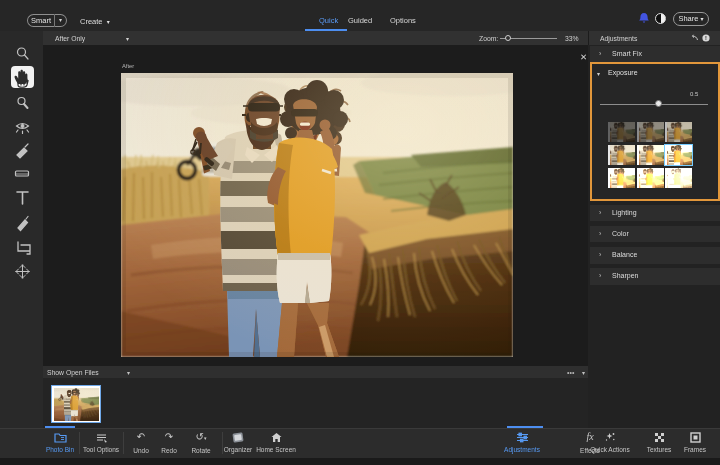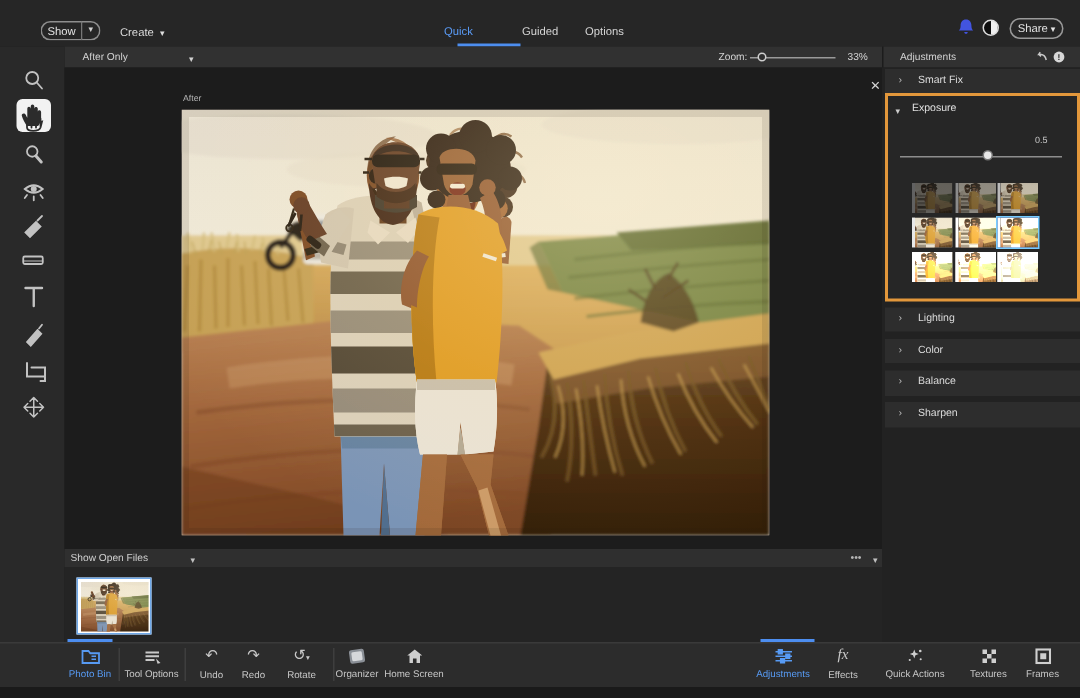--- a/index.html
+++ b/index.html
@@ -3,21 +3,21 @@
 *{margin:0;padding:0;box-sizing:border-box}
 html,body{width:720px;height:465px;background:#1c1c1c;font-family:"Liberation Sans",sans-serif;overflow:hidden}
 #stage{position:relative;width:720px;height:465px}
 .abs{position:absolute}
 
 #topbar{left:0;top:0;width:720px;height:31px;background:#262626}
 #openbtn{left:27px;top:14px;width:27px;height:13px;border:1px solid #8e8e8e;border-right:none;border-radius:7px 0 0 7px;color:#e3e3e3;font-size:7.5px;line-height:11px;text-align:center}
 #opensep{left:54px;top:14px;width:13px;height:13px;border:1px solid #8e8e8e;border-left:1px solid #777;border-radius:0 7px 7px 0;color:#d0d0d0;font-size:6px;line-height:11px;text-align:center}
 #createbtn{left:80px;top:17px;color:#dedede;font-size:7.5px}
 .tab{top:16px;font-size:7.5px;color:#d6d6d6}
-#tab-quick{left:296px;color:#5a9bf6}
+#tab-quick{left:319px;color:#5a9bf6}
 #tab-quick-u{left:305px;top:29px;width:42px;height:2px;background:#4d8ef0}
 #tab-guided{left:348px}
 #tab-adv{left:390px}
 #contrast{left:655px;top:13px;width:11px;height:11px;border-radius:50%;background:linear-gradient(90deg,#0e0e0e 50%,#f0f0f0 50%);border:1px solid #ddd}
 #sharebtn{left:673px;top:12px;width:36px;height:14px;border:1px solid #9a9a9a;border-radius:8px;color:#e3e3e3;font-size:7.5px;line-height:12px;text-align:center}
 
 #row2{left:43px;top:31px;width:545px;height:14px;background:#313131}
 #row2 .lbl{top:4px;font-size:6.8px;color:#d2d2d2;position:absolute}
 #adjhead{left:589px;top:31px;width:131px;height:14px;background:#313131}
 #zoomline{left:500px;top:38px;width:57px;height:1px;background:#9a9a9a}
@@ -55,21 +55,21 @@
 .bbtn{position:absolute;top:431px;text-align:center;color:#c6c6c6;font-size:6.5px}
 .bbtn .bi{display:block;height:13px;margin-bottom:3px;font-size:9px;color:#c9c9c9}
 .bsep{position:absolute;top:432px;width:1px;height:22px;background:#3e3e3e}
 .blue{color:#579af3!important}
 #pbu{left:45px;top:426px;width:30px;height:2px;background:#4d8ef0}
 #adju{left:507px;top:426px;width:36px;height:2px;background:#4d8ef0}
 </style></head><body>
 <div id="stage">
 
   <div class="abs" id="topbar"></div>
-  <div class="abs" id="openbtn">Show</div>
+  <div class="abs" id="openbtn">Smart</div>
   <div class="abs" id="opensep">▾</div>
   <div class="abs" id="createbtn">Create&nbsp;&nbsp;<span style="font-size:6px">▾</span></div>
   <div class="abs tab" id="tab-quick">Quick</div>
   <div class="abs" id="tab-quick-u"></div>
   <div class="abs tab" id="tab-guided">Guided</div>
   <div class="abs tab" id="tab-adv">Options</div>
   <svg class="abs" style="left:638px;top:12px" width="12" height="12" viewBox="0 0 12 12">
       <path d="M6 1 C8.4 1 9.6 2.8 9.6 5 c0 1.8 0.5 2.8 1.2 3.4 H1.2 C1.9 7.8 2.4 6.8 2.4 5 2.4 2.8 3.6 1 6 1 Z" fill="#4254e0"></path>
       <path d="M4.8 9.4 a1.2 1.2 0 0 0 2.4 0 Z" fill="#4254e0"></path>
     </svg>
@@ -243,21 +243,21 @@
         <path d="M5.5 1 L10.5 5 H9 v5 H6.7 V7 H4.3 v3 H2 V5 H0.5 Z" fill="#cfcfcf"></path>
       </svg>Home Screen</div>
   <div class="bbtn blue" style="left:498px;width:48px"><svg class="bi" style="margin:0 auto 2px" width="13" height="11" viewBox="0 0 13 11">
         <g stroke="#579af3" stroke-width="1.1">
           <path d="M1 2.5 h11 M1 5.5 h11 M1 8.5 h11"></path>
           <rect x="3" y="1.2" width="2.4" height="2.6" fill="#579af3"></rect>
           <rect x="8" y="4.2" width="2.4" height="2.6" fill="#579af3"></rect>
           <rect x="4.5" y="7.2" width="2.4" height="2.6" fill="#579af3"></rect>
         </g>
       </svg>Adjustments</div>
-  <div class="bbtn" style="left:544px;width:36px"><span class="bi" style="font-style:italic;font-family:'Liberation Serif',serif;font-size:10px">fx</span>Effects</div>
+  <div class="bbtn" style="left:572px;width:36px"><span class="bi" style="font-style:italic;font-family:'Liberation Serif',serif;font-size:10px">fx</span>Effects</div>
   <div class="bbtn" style="left:583px;width:54px"><svg class="bi" style="margin:0 auto 2px" width="12" height="11" viewBox="0 0 12 11">
         <path d="M5.5 1 l0.8 2.2 L8.5 4 l-2.2 0.8 L5.5 7 l-0.8 -2.2 L2.5 4 l2.2 -0.8 Z" fill="#cfcfcf"></path>
         <circle cx="9.5" cy="2" r="0.9" fill="#cfcfcf"></circle>
         <circle cx="9.8" cy="7.5" r="0.7" fill="#cfcfcf"></circle>
         <circle cx="2.5" cy="8" r="0.7" fill="#cfcfcf"></circle>
       </svg>Quick Actions</div>
   <div class="bbtn" style="left:640px;width:38px"><svg class="bi" style="margin:0 auto 2px" width="11" height="11" viewBox="0 0 11 11">
         <g fill="#cfcfcf">
           <rect x="1" y="1" width="3" height="3"></rect>
           <rect x="7" y="1" width="3" height="3"></rect>

